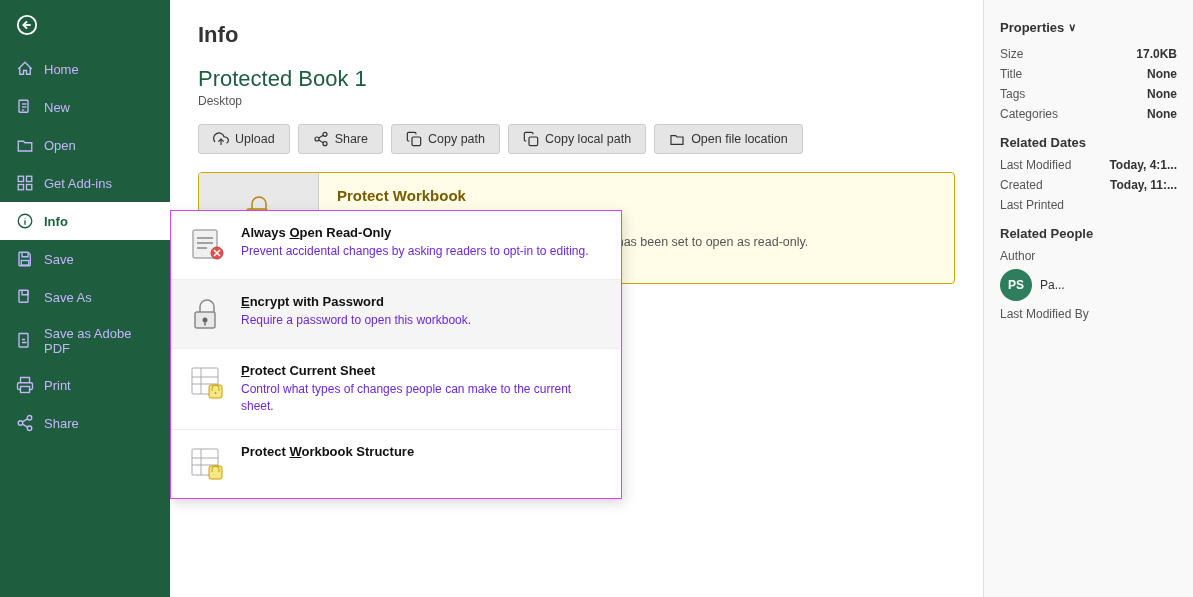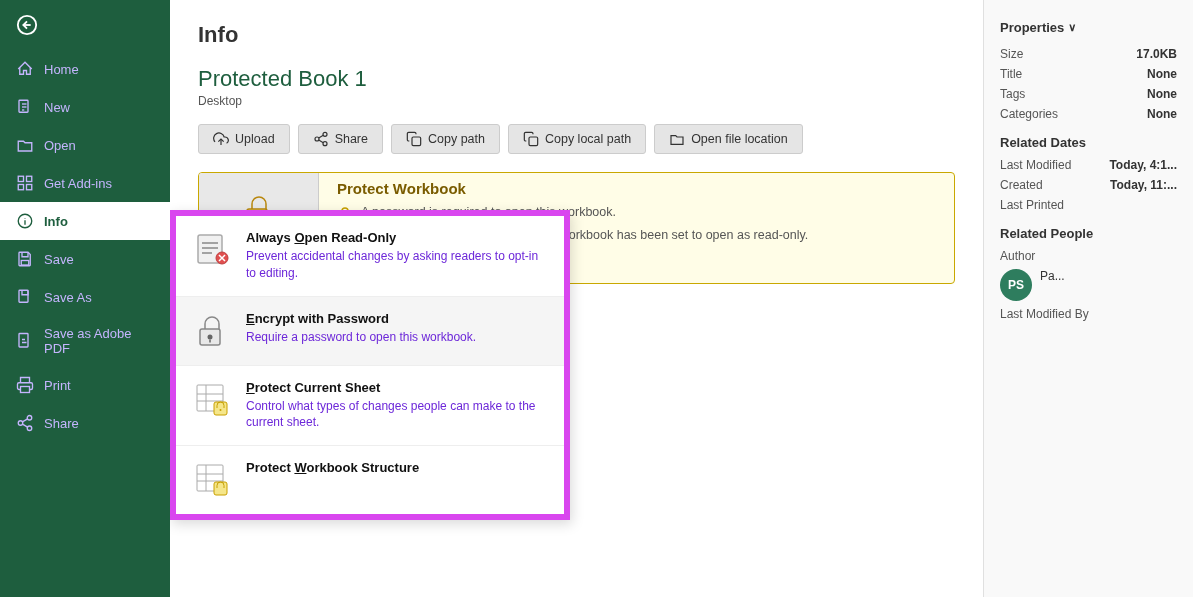--- a/index.html
+++ b/index.html
@@ -119,21 +119,21 @@
       border-radius: 3px 0 0 0;
     }
     .protect-btn-left svg { width: 40px; height: 40px; }
     .protect-btn-left .btn-label {
       font-size: 12px;
       color: #333;
       margin-top: 6px;
       text-align: center;
     }
     .protect-content {
-      padding: 7px 18px;
+      padding: 14px 18px;
       flex: 1;
     }
     .protect-title {
       font-size: 15px;
       font-weight: 700;
       color: #7a5c00;
       margin-bottom: 8px;
     }
     .protect-detail {
       display: flex;
@@ -143,23 +143,23 @@
       font-size: 12.5px;
       color: #555;
     }
     .protect-detail svg { width: 16px; height: 16px; flex-shrink: 0; margin-top: 1px; }
 
     
     .dropdown-menu {
       position: absolute;
       left: 0;
       top: 210px;
-      width: 400px;
+      width: 452px;
       background: #fff;
-      border: 6px solid #d946ef;
+      border: 1px solid #d946ef;
       box-shadow: 2px 4px 12px rgba(0,0,0,0.15);
       z-index: 100;
     }
     .dropdown-item {
       display: flex;
       align-items: flex-start;
       gap: 14px;
       padding: 14px 16px;
       cursor: pointer;
       border-bottom: 1px solid #eee;
@@ -225,20 +225,21 @@
       border-radius: 50%;
       display: inline-flex;
       align-items: center;
       justify-content: center;
       color: #fff;
       font-size: 12px;
       font-weight: 600;
     }
     .person-row {
       display: flex;
+      align-items: center;
       gap: 8px;
       font-size: 12px;
       color: #333;
       margin-bottom: 6px;
     }
   </style>
 </head>
 <body>
 
 <div class="sidebar">

